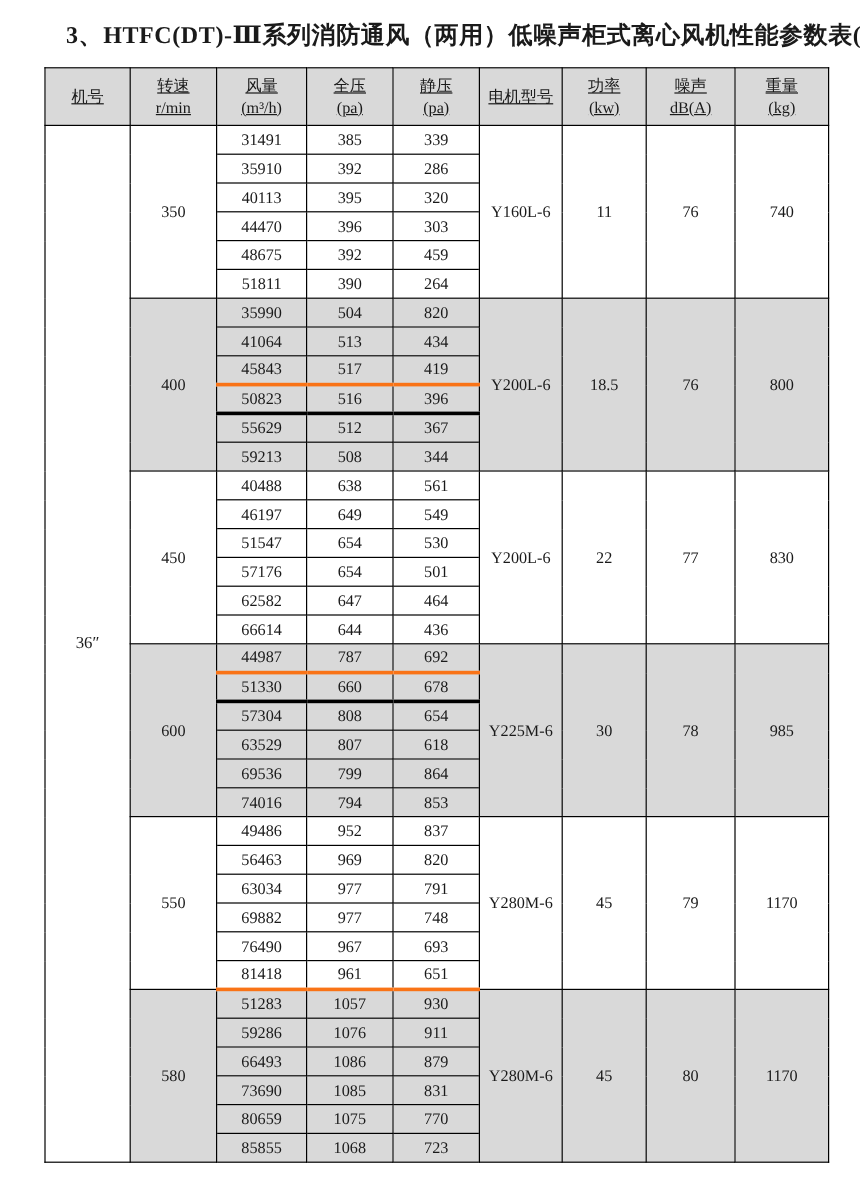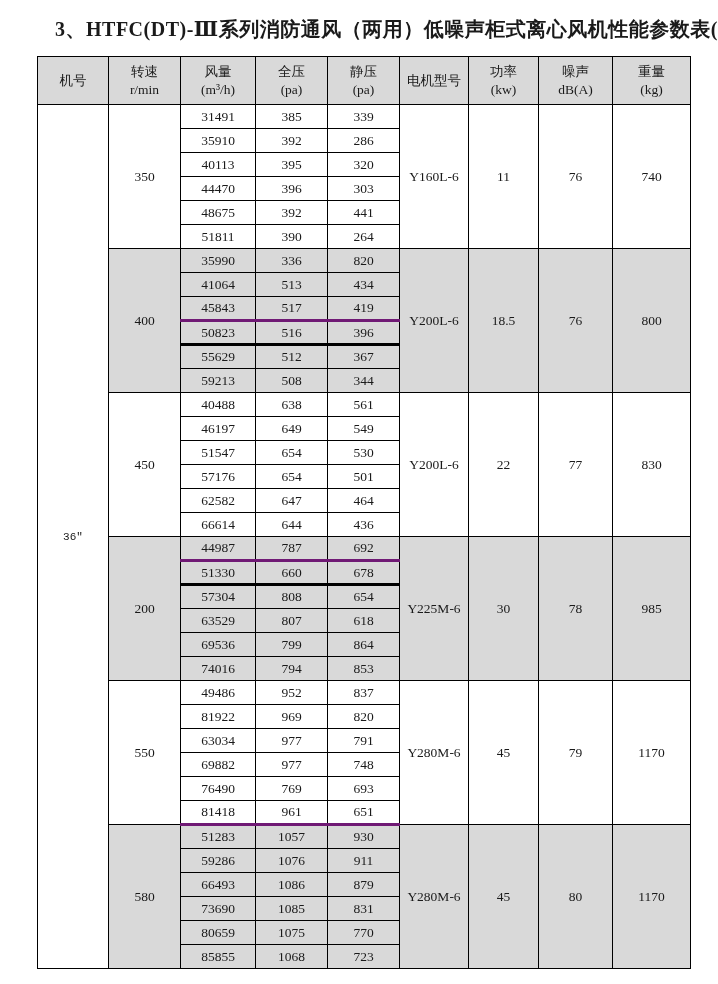--- a/index.html
+++ b/index.html
@@ -27,26 +27,26 @@
   }
   .spec-table th,.spec-table td{
     border:1px solid #000;
     text-align:center;
     vertical-align:middle;
     font-size:13.5px;
     font-weight:normal;
     padding:0;
     overflow:hidden;
   }
-  .spec-table thead tr{height:48px;}
+  .spec-table thead tr{height:48px;text-decoration:underline;}
   .spec-table thead th{background:#d9d9d9;line-height:1.3;}
   .spec-table tbody tr{height:24px;}
   tr.shaded td{background:#d9d9d9;}
-  td.fan-size{background:#ffffff !important;font-size:11px;font-family:Liberation Mono, monospace;}
-  td.ta{border-top:3px solid #701a75;}
+  td.fan-size{background:#ffffff !important;font-size:14px;}
+  td.ta{border-top:3px solid #f97316;}
   td.tb{border-bottom:3px solid #000;}
 </style>
 </head>
 <body>
 
 <div class="page">
   <h1 class="title">3、HTFC(DT)-Ⅲ系列消防通风（两用）低噪声柜式离心风机性能参数表(12</h1>
 
   <table class="spec-table">
     <colgroup>
@@ -121,31 +121,31 @@
           <td>320</td>
         </tr>
         <tr>
           <td>44470</td>
           <td>396</td>
           <td>303</td>
         </tr>
         <tr>
           <td>48675</td>
           <td>392</td>
-          <td>441</td>
+          <td>459</td>
         </tr>
         <tr>
           <td>51811</td>
           <td>390</td>
           <td>264</td>
         </tr>
         <tr class="shaded">
           <td rowspan="6">400</td>
           <td>35990</td>
-          <td>336</td>
+          <td>504</td>
           <td>820</td>
           <td rowspan="6">Y200L-6</td>
           <td rowspan="6">18.5</td>
           <td rowspan="6">76</td>
           <td rowspan="6">800</td>
         </tr>
         <tr class="shaded">
           <td>41064</td>
           <td>513</td>
           <td>434</td>
@@ -199,21 +199,21 @@
           <td>62582</td>
           <td>647</td>
           <td>464</td>
         </tr>
         <tr>
           <td>66614</td>
           <td>644</td>
           <td>436</td>
         </tr>
         <tr class="shaded">
-          <td rowspan="6">200</td>
+          <td rowspan="6">600</td>
           <td>44987</td>
           <td>787</td>
           <td>692</td>
           <td rowspan="6">Y225M-6</td>
           <td rowspan="6">30</td>
           <td rowspan="6">78</td>
           <td rowspan="6">985</td>
         </tr>
         <tr class="shaded">
           <td class="ta tb">51330</td>
@@ -244,37 +244,37 @@
           <td rowspan="6">550</td>
           <td>49486</td>
           <td>952</td>
           <td>837</td>
           <td rowspan="6">Y280M-6</td>
           <td rowspan="6">45</td>
           <td rowspan="6">79</td>
           <td rowspan="6">1170</td>
         </tr>
         <tr>
-          <td>81922</td>
+          <td>56463</td>
           <td>969</td>
           <td>820</td>
         </tr>
         <tr>
           <td>63034</td>
           <td>977</td>
           <td>791</td>
         </tr>
         <tr>
           <td>69882</td>
           <td>977</td>
           <td>748</td>
         </tr>
         <tr>
           <td>76490</td>
-          <td>769</td>
+          <td>967</td>
           <td>693</td>
         </tr>
         <tr>
           <td>81418</td>
           <td>961</td>
           <td>651</td>
         </tr>
         <tr class="shaded">
           <td rowspan="6">580</td>
           <td class="ta">51283</td>

